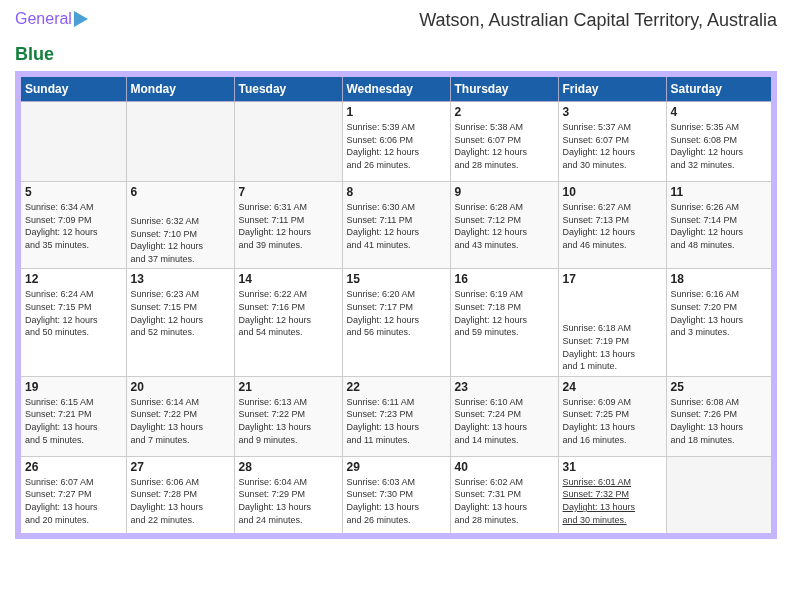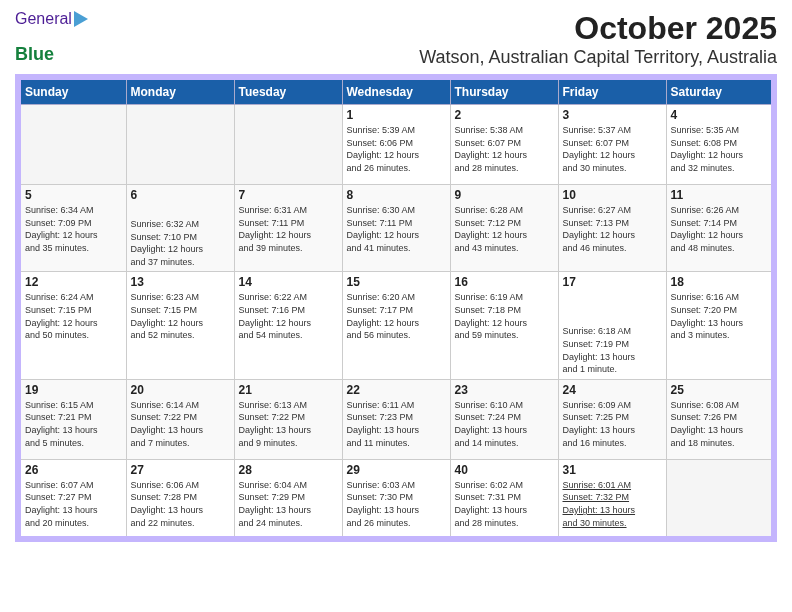--- a/index.html
+++ b/index.html
@@ -14,21 +14,21 @@
       display: flex;
       justify-content: space-between;
       align-items: flex-start;
       margin-bottom: 6px;
     }
     .logo {
       display: flex;
       flex-direction: column;
       align-items: flex-start;
     }
-    .logo-general { color: #4c1d95; }
+    .logo-general { color: #8b5cf6; }
     .logo-blue { color: #15803d; margin-top: 16px; }
     .logo-arrow {
       display: inline-block;
       width: 0;
       height: 0;
       border-top: 8px solid transparent;
       border-bottom: 8px solid transparent;
       border-left: 14px solid #4a9fd4;
       margin-left: 2px;
       vertical-align: middle;
@@ -99,21 +99,20 @@
 
 <div class="header">
   <div class="logo">
     <div class="logo-line">
       <span class="logo-general">General</span>
       <span class="logo-arrow"></span>
     </div>
     <span class="logo-blue" style="font-size:18px;font-weight:bold;">Blue</span>
   </div>
   <div class="title-block">
-    <div class="month-title">October 2025</div>
     <div class="location-title">Watson, Australian Capital Territory, Australia</div>
   </div>
 </div>
 
 <table class="calendar">
   <thead>
     <tr>
     <th>Sunday</th>
         <th>Monday</th>
         <th>Tuesday</th>

